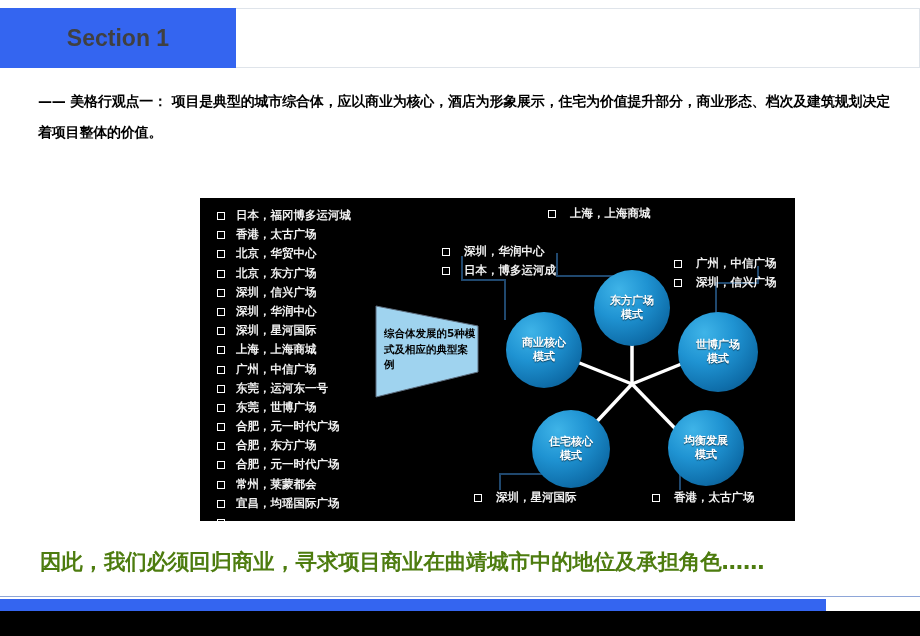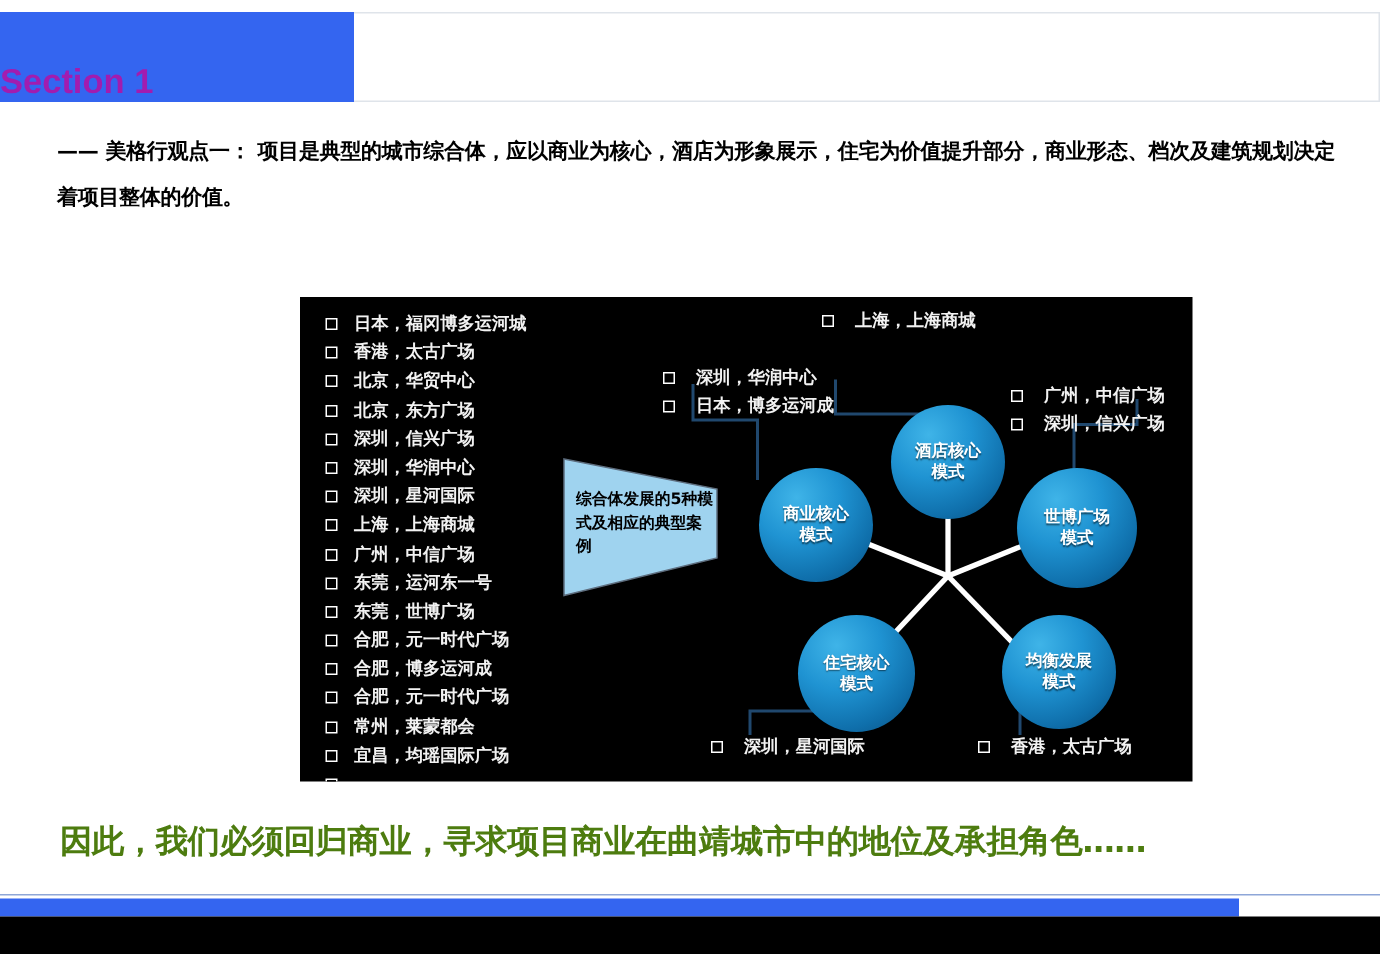--- a/index.html
+++ b/index.html
@@ -31,26 +31,26 @@
     height: 60px;
     background: #3465f0;
   }
   #header-section-label {
     position: absolute;
     left: 0;
     top: 0;
     width: 236px;
     height: 60px;
     line-height: 60px;
-    color: #a21caf;
+    text-align: center;
+    color: #404040;
     font-size: 23px;
     font-weight: bold;
     letter-spacing: 0px;
     font-family: "Liberation Sans", sans-serif;
-    margin-top: 16px;
   }
   #header-white {
     position: absolute;
     left: 236px;
     top: 0;
     width: 684px;
     height: 60px;
     background: #ffffff;
     border-top: 1px solid #dfe4ea;
     border-right: 1px solid #dfe4ea;
@@ -257,21 +257,21 @@
       <div class="case-item"><span class="bullet"></span><span>北京，华贸中心</span></div>
       <div class="case-item"><span class="bullet"></span><span>北京，东方广场</span></div>
       <div class="case-item"><span class="bullet"></span><span>深圳，信兴广场</span></div>
       <div class="case-item"><span class="bullet"></span><span>深圳，华润中心</span></div>
       <div class="case-item"><span class="bullet"></span><span>深圳，星河国际</span></div>
       <div class="case-item"><span class="bullet"></span><span>上海，上海商城</span></div>
       <div class="case-item"><span class="bullet"></span><span>广州，中信广场</span></div>
       <div class="case-item"><span class="bullet"></span><span>东莞，运河东一号</span></div>
       <div class="case-item"><span class="bullet"></span><span>东莞，世博广场</span></div>
       <div class="case-item"><span class="bullet"></span><span>合肥，元一时代广场</span></div>
-      <div class="case-item"><span class="bullet"></span><span>合肥，博多运河成</span></div>
+      <div class="case-item"><span class="bullet"></span><span>合肥，东方广场</span></div>
       <div class="case-item"><span class="bullet"></span><span>合肥，元一时代广场</span></div>
       <div class="case-item"><span class="bullet"></span><span>常州，莱蒙都会</span></div>
       <div class="case-item"><span class="bullet"></span><span>宜昌，均瑶国际广场</span></div>
       <div class="case-item"><span class="bullet"></span><span>……</span></div>
     </div>
 
   <div id="trapezoid">
     <svg width="110" height="105" viewBox="0 0 110 105" xmlns="http://www.w3.org/2000/svg">
       <polygon points="4,10 106,30 106,76 4,101" fill="#9fd3ef" stroke="#5d6d7e" stroke-width="1"></polygon>
     </svg>
@@ -289,21 +289,21 @@
 
       <polyline points="357,55 357,78 432,78 432,84" fill="none" stroke="#20486e" stroke-width="2"></polyline>
       <polyline points="262,58 262,82 305,82 305,122" fill="none" stroke="#20486e" stroke-width="2"></polyline>
       <polyline points="558,68 558,85 516,85 516,120" fill="none" stroke="#20486e" stroke-width="2"></polyline>
       <polyline points="300,292 300,276 350,276 350,272" fill="none" stroke="#20486e" stroke-width="2"></polyline>
       <polyline points="480,292 480,276 506,276 506,272" fill="none" stroke="#20486e" stroke-width="2"></polyline>
     </svg>
 
     <div class="node blue" style="left:394px; top:72px; width:76px; height:76px;">
       <span>
-        <span>酒店核心</span><br>
+        <span>东方广场</span><br>
         <span>模式</span>
       </span>
     </div>
 
     <div class="node blue" style="left:306px; top:114px; width:76px; height:76px;">
       <span>
         <span>商业核心</span><br>
         <span>模式</span>
       </span>
     </div>

